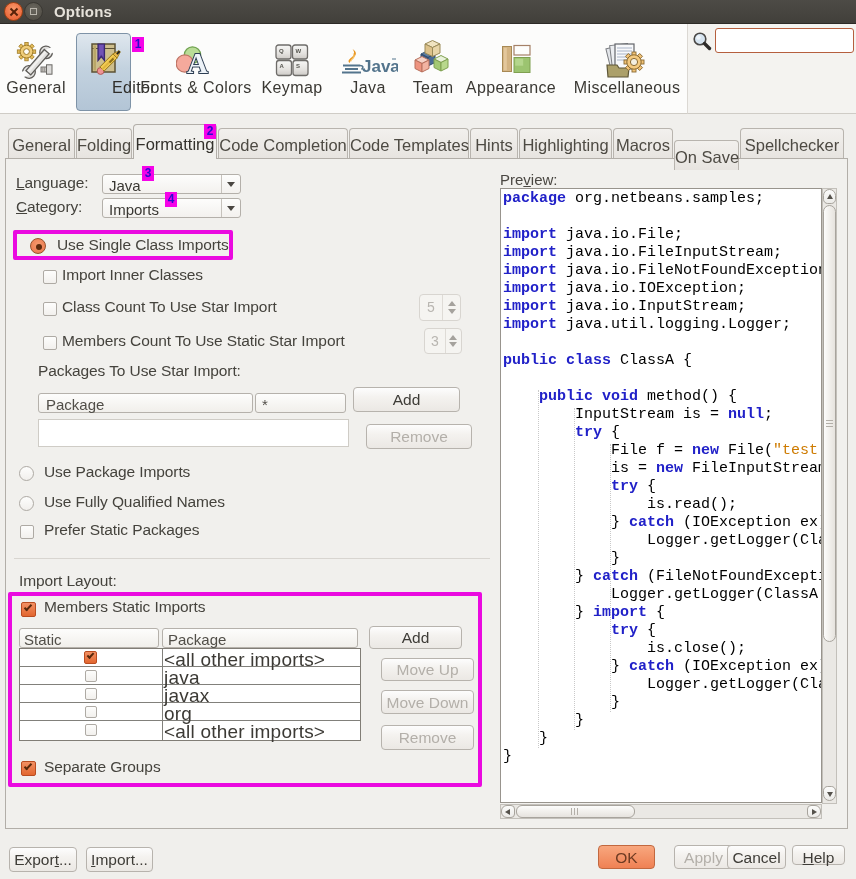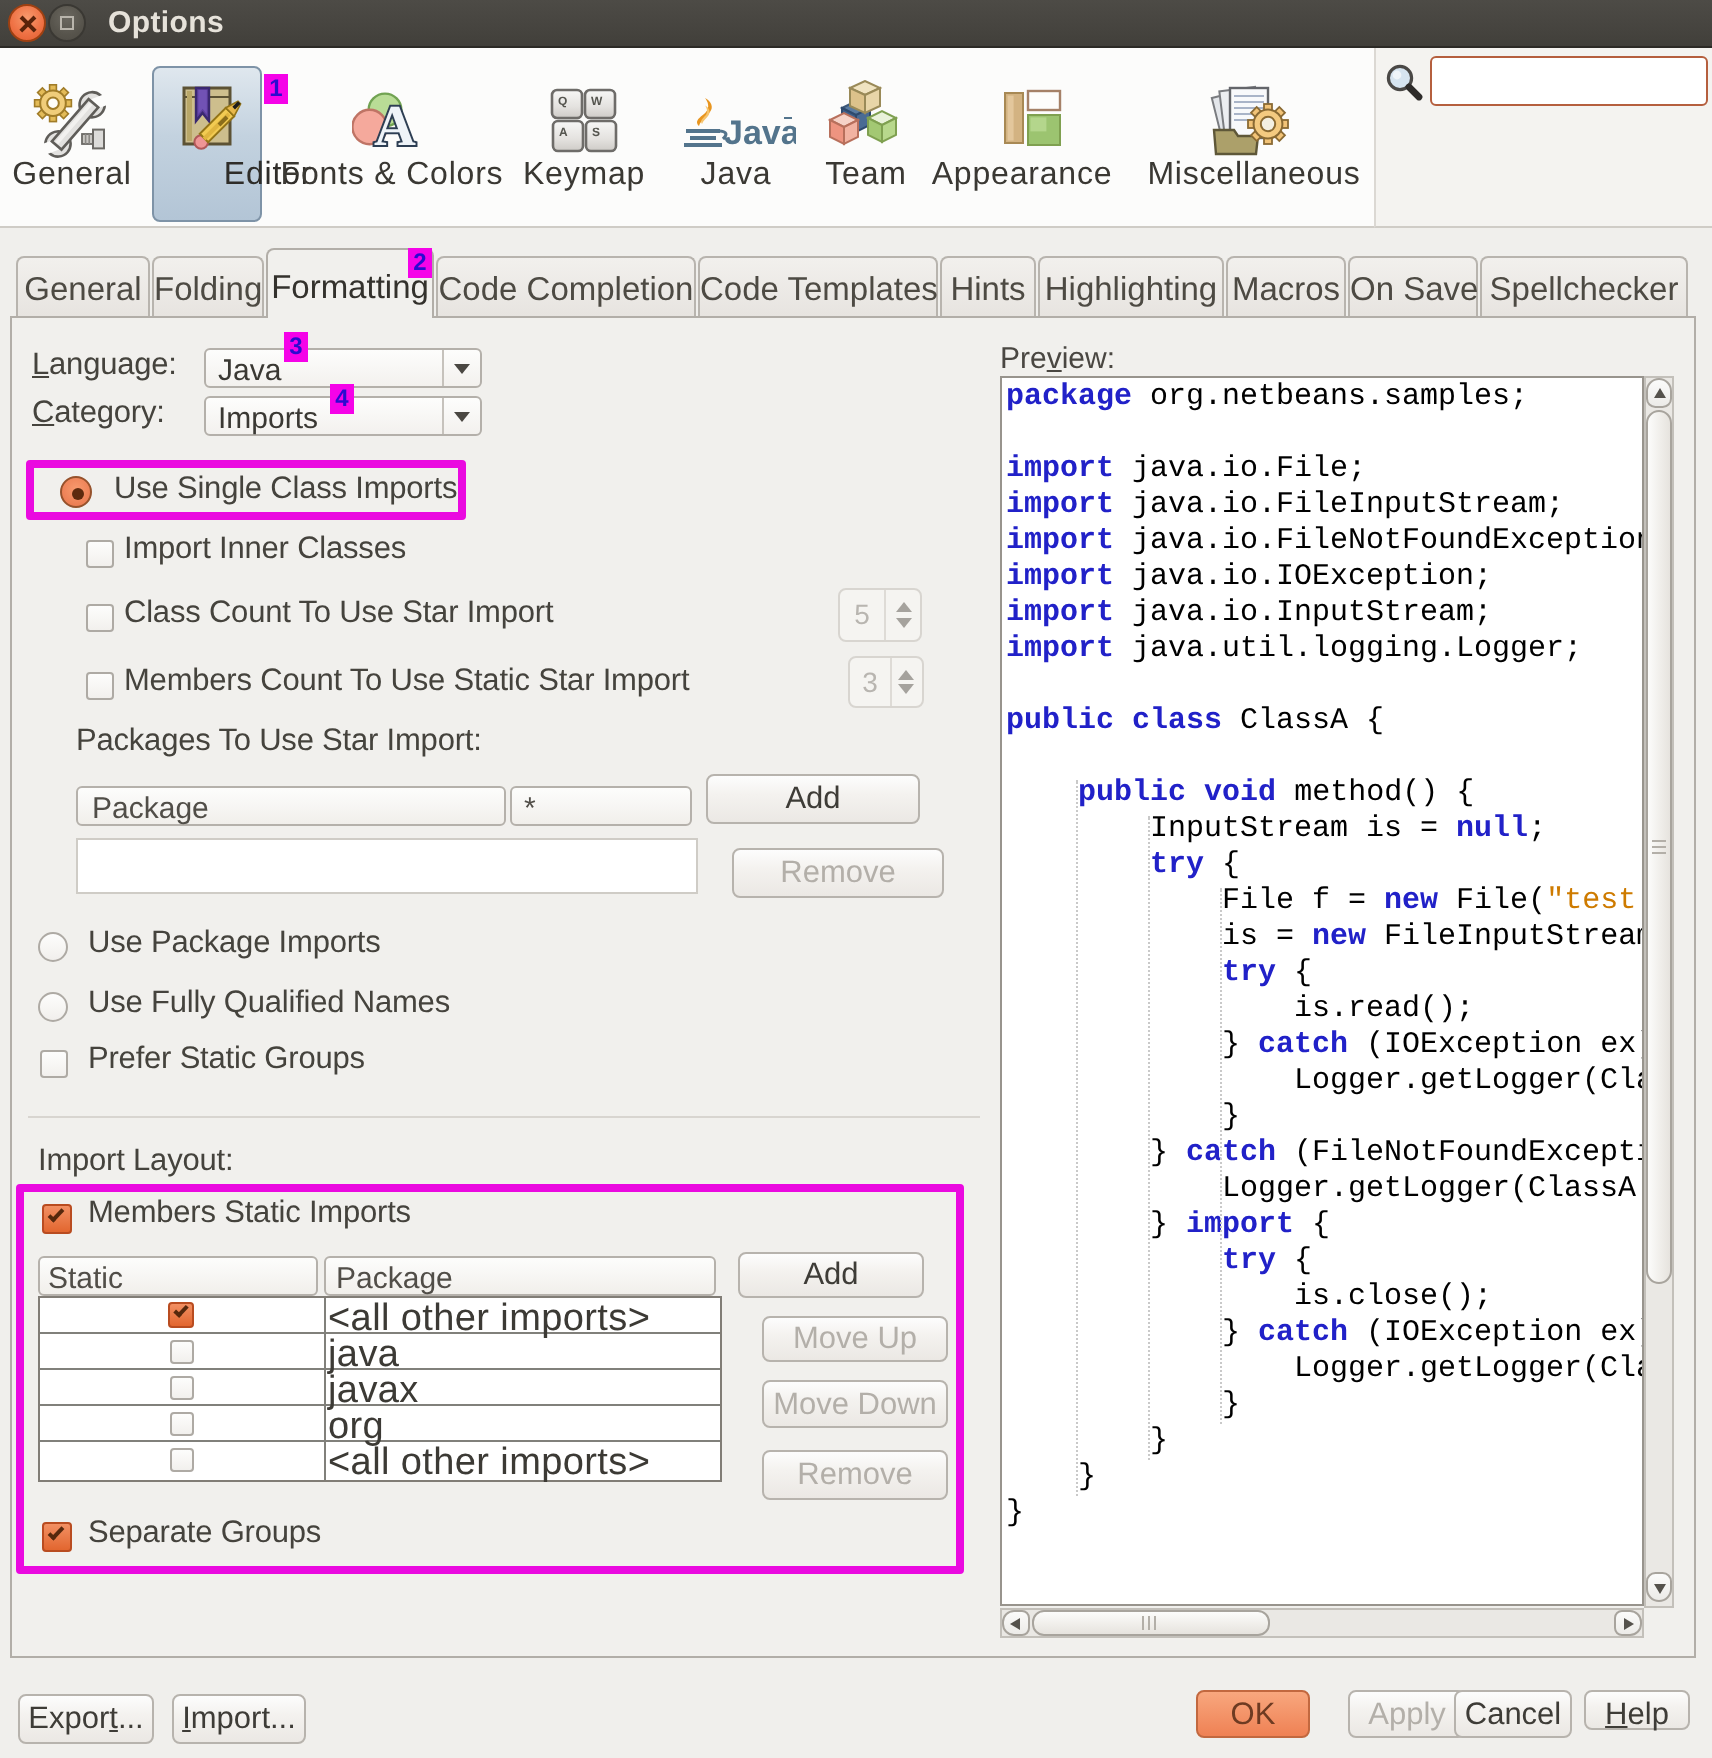--- a/index.html
+++ b/index.html
@@ -271,21 +271,21 @@
 <div id="panel" class="abs"></div>
 
 <div class="tab" style="left:8px; width:67px;">General</div>
 <div class="tab" style="left:76px; width:56px;">Folding</div>
 <div id="tab-sel" style="left:133px; width:84px;">Formatting</div>
 <div class="tab" style="left:218px; width:130px;">Code Completion</div>
 <div class="tab" style="left:349px; width:120px;">Code Templates</div>
 <div class="tab" style="left:470px; width:48px;">Hints</div>
 <div class="tab" style="left:519px; width:93px;">Highlighting</div>
 <div class="tab" style="left:613px; width:60px;">Macros</div>
-<div class="tab" style="left:674px; width:65px;">On Save</div>
+<div class="tab" style="left:674px; width:65px;margin-top:12px;">On Save</div>
 <div class="tab" style="left:740px; width:104px;">Spellchecker</div>
 
 <div class="lbl" style="left:16px; top:174px;"><u>L</u>anguage:</div>
 <div class="lbl" style="left:16px; top:198px;"><u>C</u>ategory:</div>
 <div class="combo" style="left:102px; top:174px;">
     <span class="ct">Java</span>
     <span class="arr"></span>
   </div>
 <div class="combo" style="left:102px; top:198px;">
     <span class="ct">Imports</span>
@@ -324,21 +324,21 @@
   </div>
 <div class="abs" style="left:38px; top:419px; width:311px; height:28px; background:#fff; border:1px solid #cfccc6;"></div>
 <div class="btn" style="left:353px; top:387px; width:107px; height:25px; line-height:24px;">Add</div>
 <div class="btn dis" style="left:354px; top:424px; width:106px; height:25px; line-height:24px;">Remove</div>
 
 <div class="radio" style="left:19px; top:466px;"></div>
 <div class="lbl" style="left:44px; top:463px;">Use Package Imports</div>
 <div class="radio" style="left:19px; top:496px;"></div>
 <div class="lbl" style="left:44px; top:493px;">Use Fully Qualified Names</div>
 <div class="cb" style="left:20px; top:525px;"></div>
-<div class="lbl" style="left:44px; top:521px;">Prefer Static Groups</div>
+<div class="lbl" style="left:44px; top:521px;">Prefer Static Packages</div>
 
 <div class="abs" style="left:14px; top:558px; width:476px; height:1px; background:#d8d5d0;"></div>
 <div class="lbl" style="left:19px; top:572px;">Import Layout:</div>
 
 <div class="mag" style="left:8px; top:592px; width:474px; height:195px;"></div>
 <div class="cb-chk" style="left:21px; top:602px;">
     <span class="chk"></span>
   </div>
 <div class="lbl" style="left:44px; top:598px;">Members Static Imports</div>
 

